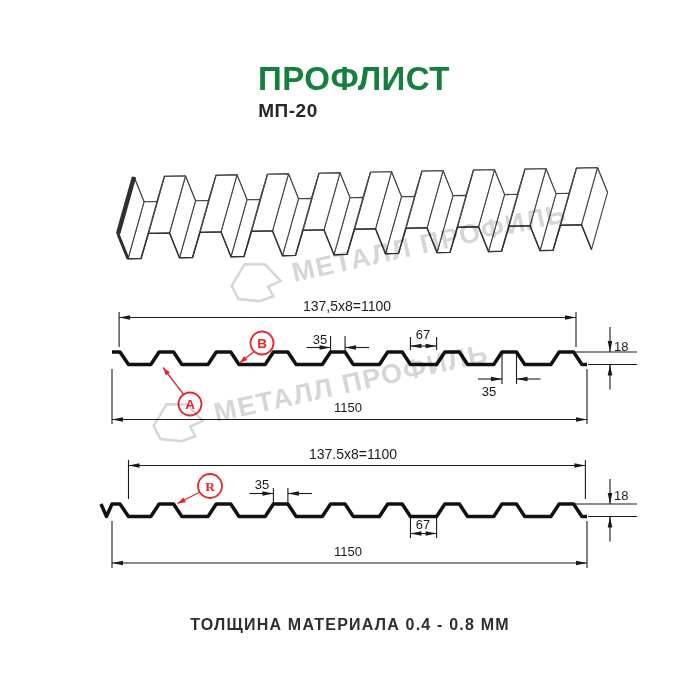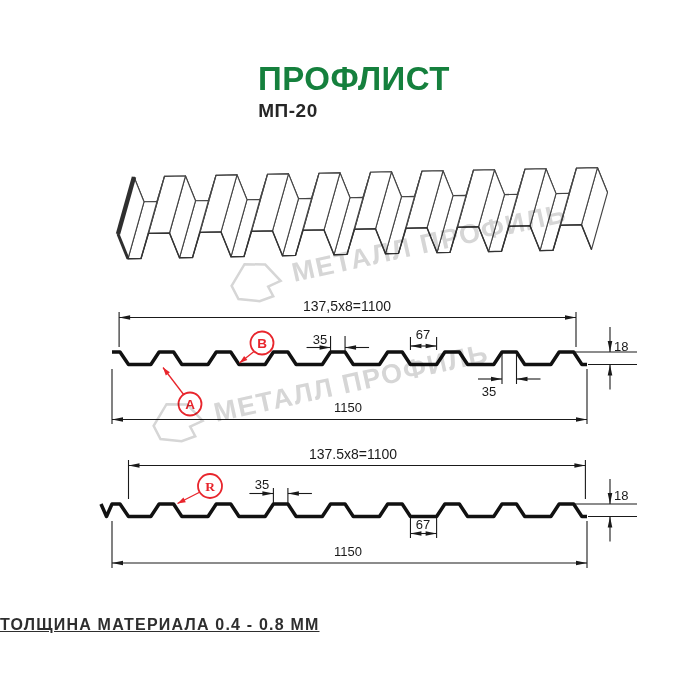--- a/index.html
+++ b/index.html
@@ -2,22 +2,22 @@
 <html><head>
 <meta charset="utf-8">
 <style>
   html,body{margin:0;padding:0;background:#fff;}
   body{width:700px;height:700px;position:relative;overflow:hidden;
        font-family:"Liberation Sans",sans-serif;}
   .title{position:absolute;top:56px;left:0;width:700px;margin:4px;text-align:center;
          font-size:33px;font-weight:bold;letter-spacing:.5px;color:#15803d;}
   .subtitle{position:absolute;top:100px;left:0;width:576px;text-align:center;
          font-size:19px;font-weight:bold;letter-spacing:.5px;color:#262626;}
-  .footer{position:absolute;top:616px;left:0;width:700px;text-align:left;
-         font-size:16px;font-weight:bold;letter-spacing:1.2px;color:#2e2e2e;text-decoration:underline;}
+  .footer{position:absolute;top:616px;left:0;width:700px;text-align:center;
+         font-size:16px;font-weight:bold;letter-spacing:1.2px;color:#2e2e2e;}
   .watermark{position:absolute;display:flex;align-items:center;gap:10px;
          transform:rotate(-12.5deg);transform-origin:left center;
          color:#d6d6d6;font-size:27px;font-weight:bold;letter-spacing:1.5px;
          white-space:nowrap;z-index:2;mix-blend-mode:multiply;}
   .wm1{left:226px;top:264px;}
   .wm2{left:148px;top:404px;}
   svg.main{position:absolute;left:0;top:0;z-index:1;}
   svg text{font-family:"Liberation Sans",sans-serif;}
   .dim{font-size:13px;fill:#1a1a1a;}
   .dimbig{font-size:14px;fill:#1a1a1a;}

